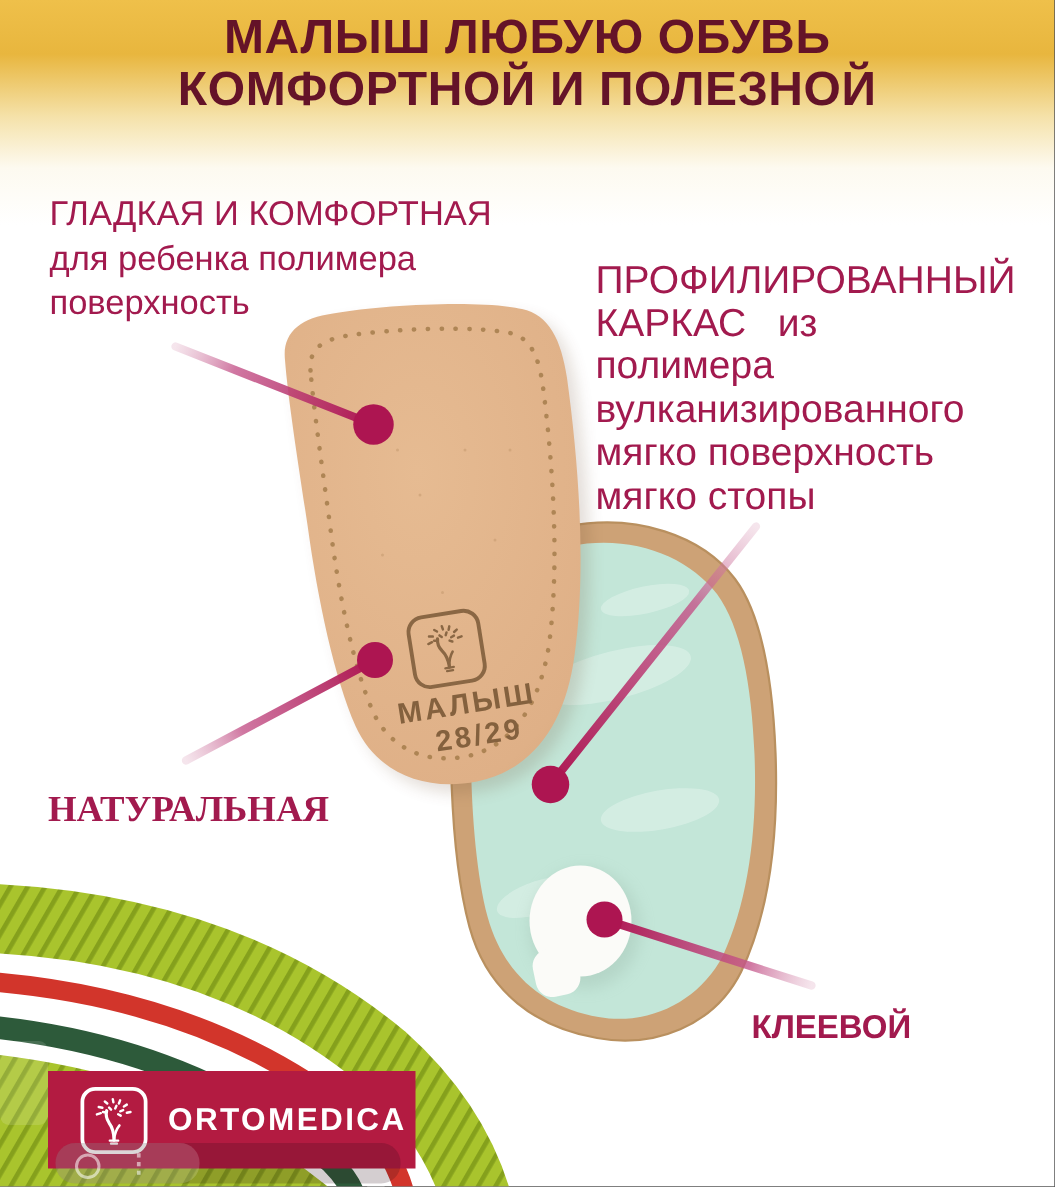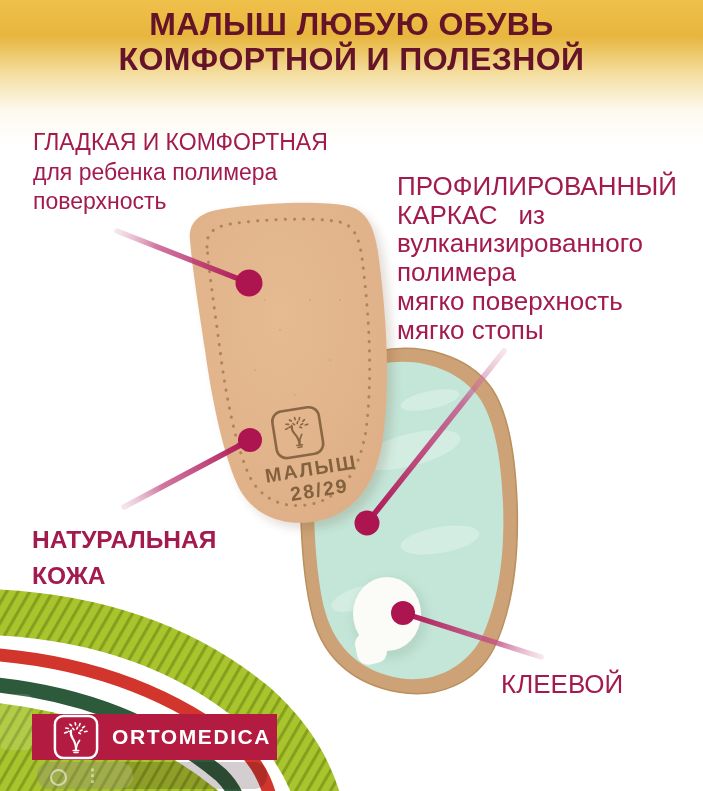--- a/index.html
+++ b/index.html
@@ -10,25 +10,25 @@
   }
   .hdr{
     position:absolute;top:7px;left:0;right:0;text-align:center;
     font-weight:bold;font-size:32px;line-height:35px;color:#641328;letter-spacing:.4px;
   }
   .scene{position:absolute;left:0;top:0;}
   .co{position:absolute;color:#a21a4e;}
   .co .t{font-weight:normal;}
   #co-surface{left:33px;top:128px;font-size:23px;line-height:29.5px;}
   #co-frame{left:397px;top:172px;font-size:26px;line-height:28.7px;}
-  #co-leather{left:32px;top:522px;font-size:24.5px;line-height:36px;font-weight:bold;}
-  #co-glue{left:501px;top:666px;font-size:26px;line-height:37px;font-weight:normal;}
+  #co-leather{left:32px;top:522px;font-size:24.5px;line-height:36px;font-weight:bold;font-family:Liberation Serif, serif;}
+  #co-glue{left:501px;top:666px;font-size:22px;line-height:37px;font-weight:bold;}
   .gap{margin-left:21px;}
   .logo{
-    position:absolute;left:32px;top:714px;width:245px;height:46px;background:#b31b41;
+    position:absolute;left:32px;top:714px;width:245px;height:65px;background:#b31b41;
     display:flex;align-items:center;box-sizing:border-box;padding-left:21px;
   }
   .logo .word{color:#ffffff;font-weight:bold;font-size:21px;letter-spacing:1.6px;margin-left:13px;}
   .stamp-text{font-family:"Liberation Sans",sans-serif;font-weight:bold;fill:#84613e;letter-spacing:2px;}
   
   .wm-bar{position:absolute;left:37px;top:762px;width:230px;height:27px;border-radius:13px;background:rgba(40,8,18,.20);}
   .wm-cap{position:absolute;left:37px;top:762px;width:96px;height:27px;border-radius:13px;background:rgba(255,255,255,.16);}
   .wm-lens{position:absolute;left:50px;top:769px;width:13px;height:13px;border:2px solid rgba(255,255,255,.55);border-radius:50%;}
   .wm-dots{position:absolute;left:84px;top:763px;color:rgba(255,255,255,.55);font-size:17px;line-height:26px;font-weight:bold;}
   .wm-edge{position:absolute;left:0;top:694px;width:32px;height:56px;background:rgba(255,255,255,.13);border-radius:6px;}
@@ -183,29 +183,28 @@
     <div class="t">ГЛАДКАЯ И КОМФОРТНАЯ</div>
     <div>для ребенка полимера</div>
     <div>поверхность</div>
   </div>
 
   <div class="co" id="co-frame">
     <div class="t">ПРОФИЛИРОВАННЫЙ</div>
     <div>
       <span class="t">КАРКАС</span><span class="gap">из</span>
     </div>
+    <div>полимера</div>
     <div>вулканизированного</div>
-    <div>полимера</div>
     <div>мягко поверхность</div>
     <div>мягко стопы</div>
   </div>
 
   <div class="co" id="co-leather">
     <div>НАТУРАЛЬНАЯ</div>
-    <div>КОЖА</div>
   </div>
 
   <div class="co" id="co-glue">
     <div>КЛЕЕВОЙ</div>
   </div>
 
   <div class="logo">
     <svg width="46" height="46" viewBox="0 0 48 48">
       <rect x="2" y="2" width="44" height="44" rx="9" fill="none" stroke="#ffffff" stroke-width="2.6"></rect>
       <use href="#tree-symbol" x="7" y="5" width="34" height="38" color="#ffffff"></use>

